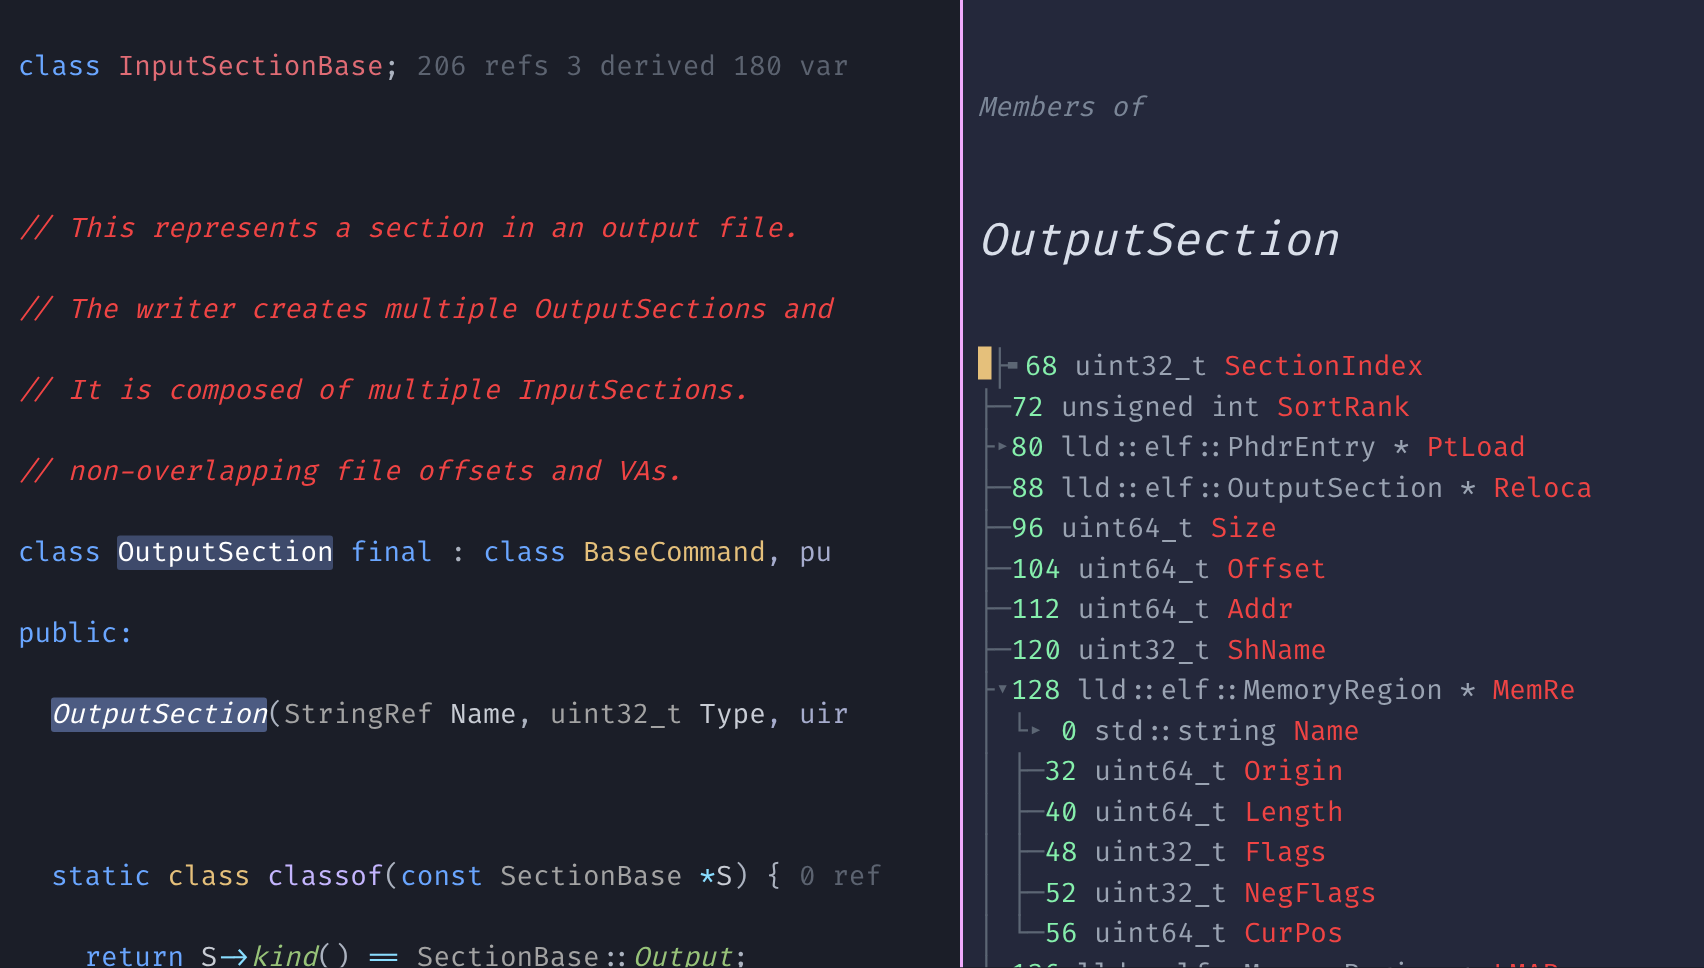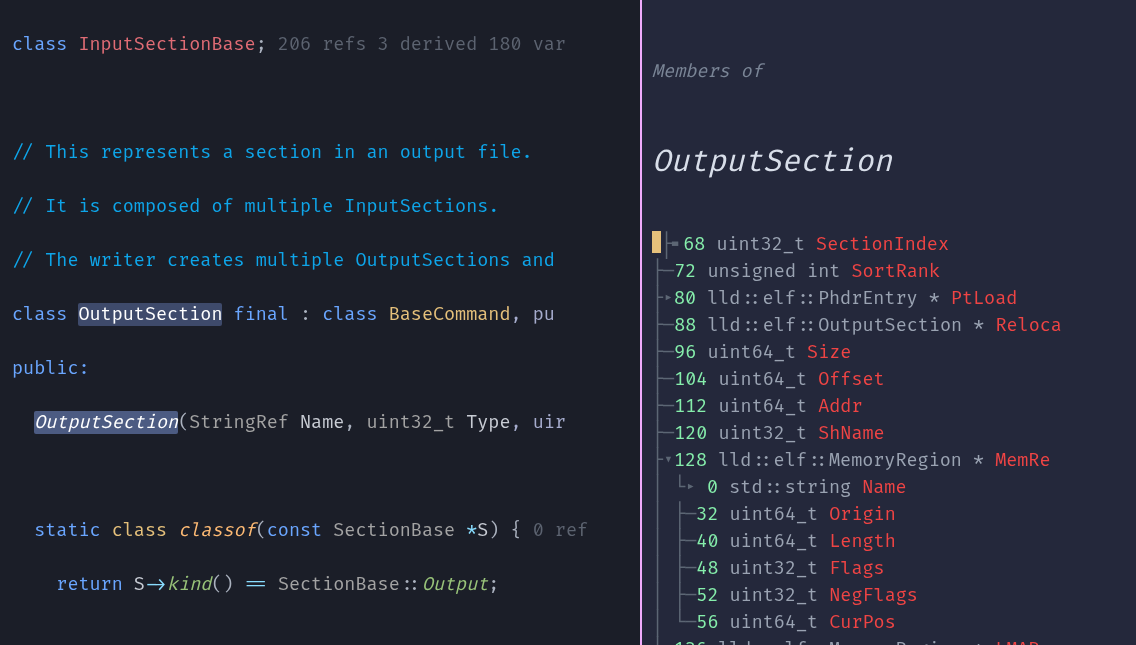--- a/index.html
+++ b/index.html
@@ -14,25 +14,25 @@
     flex: 0 0 640px; padding: 4px 0 4px 12px; overflow: hidden;
     white-space: pre; background: #1b1e28;
   }
   .panel {
     flex: 1; background: #24283b; padding: 4px 0 4px 10px; overflow: hidden;
     white-space: pre; color: #9aa3b2; border-left: 2px solid #f0abfc;
   }
   .line { display: block; height: 27px; }
   .kw   { color:#6aa6ff; }       
   .type { color:#a3a3a3; } 
-  .fn2  { color:#fdba74; font-style: italic; }
+  .fn2  { color:#c4b5fd; }
   .id   { color:#e06c75;margin-top:35px; }
   .ital { font-style: italic; }
   .cls  { color:#e5c07b; }
-  .cmt  { color:#0ea5e9; }
+  .cmt  { color:#ef4444; font-style: italic; }
   .hint { color:#5c6370; }
   .op   { color:#89ddff; }
   .pun  { color:#abb2bf; }
   .sel  { background:#3e4a6b; color:#fff; border-radius:2px; }
   .sel2 { background:#4c5b82; color:#fff; border-radius:2px; }
   .wht  { color:#c8ccd4; }
   .green{ color:#98c379; font-style: italic; }
   .pale { color:#a6accd; }
   .yel  { color:#e5c07b; }
   .title{ font-size:30px; color:#d8dee9; font-style: italic; }
@@ -45,22 +45,23 @@
 </style>
 </head>
 <body>
 
 <div class="root">
 
   <div class="editor">
 <span class="line"><span class="kw">class </span><span class="id">InputSectionBase</span><span class="pun">; </span><span class="hint">206 refs 3 derived 180 var</span></span>
 <span class="line"></span>
 <span class="line cmt">// This represents a section in an output file.</span>
+<span class="line cmt">// The writer creates multiple OutputSections and </span>
 <span class="line cmt">// It is composed of multiple InputSections.</span>
-<span class="line cmt">// The writer creates multiple OutputSections and </span>
+<span class="line cmt">// non-overlapping file offsets and VAs.</span>
 <span class="line"><span class="kw">class </span><span class="sel">OutputSection</span><span class="kw"> final </span><span class="pun">: </span><span class="kw">class </span><span class="cls">BaseCommand</span><span class="pale">, pu</span></span>
 <span class="line"><span class="kw">public:</span></span>
 <span class="line"><span>  </span><span class="sel2 ital">OutputSection</span><span class="pun">(</span><span class="type">StringRef </span><span class="wht">Name</span><span class="pun">, </span><span class="type">uint32_t </span><span class="wht">Type</span><span class="pale">, uir</span></span>
 <span class="line"></span>
 <span class="line"><span>  </span><span class="kw">static </span><span class="yel">class </span><span class="fn2">classof</span><span class="pun">(</span><span class="kw">const </span><span class="type">SectionBase </span><span class="op">*</span><span class="wht">S</span><span class="pun">) { </span><span class="hint">0 ref</span></span>
 <span class="line"><span>    </span><span class="kw">return </span><span class="wht">S</span><span class="op">-&gt;</span><span class="green">kind</span><span class="pun">() </span><span class="op">== </span><span class="type">SectionBase</span><span class="pun">::</span><span class="green">Output</span><span class="pun">;</span></span>
 
 
 
 

